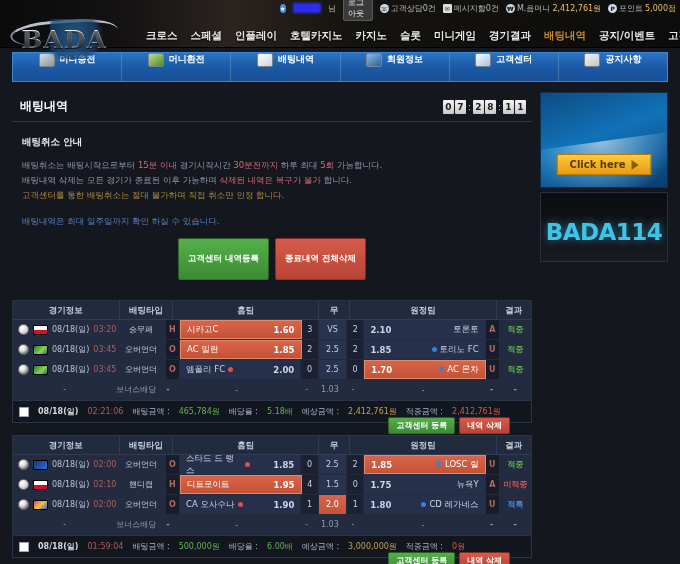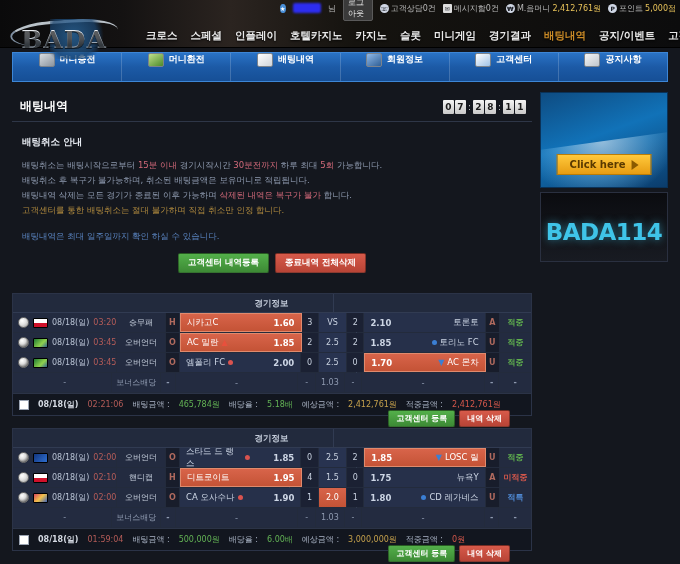--- a/index.html
+++ b/index.html
@@ -130,33 +130,33 @@
   
   .notice { padding: 14px 10px 8px 10px; }
   .notice h3 { font-size: 9.5px; color: #e7ebf2; margin-bottom: 9px; font-weight: bold; }
   .notice p { font-size: 8.5px; line-height: 15px; color: #8f9bb0; }
   .notice p.gold { color: #b08a3e; }
   .notice p.blue { color: #5a84c0; margin-top: 11px; }
   .hl-pink { color: #d36a7a; }
 
   .btn-row { display: flex; justify-content: center; gap: 6px; margin-top: 9px; }
   .btn {
-    font-size: 8.5px; padding: 3px 9px; border-radius: 2px; cursor: pointer;
+    font-size: 8.5px; padding: 14px 9px; border-radius: 2px; cursor: pointer;
     border: 1px solid rgba(0,0,0,.35); color: #fff; font-weight: bold;
   }
   .btn-green { background: linear-gradient(180deg,#53b04a,#3d8a35); }
   .btn-red   { background: linear-gradient(180deg,#d75a4a,#b84436); }
   .btn-sm { font-size: 8px; padding: 2px 7px; }
 
   
   .bet-card { margin-top: 12px; background: #1b2030; border: 1px solid #2b3347; }
   .bt-head {
     display: flex; background: #222a3d; border-bottom: 1px solid #313b52;
     height: 19px; align-items: center;
-    font-size: 8.5px; font-weight: bold; color: #c3cbd9; flex-direction: column;
+    font-size: 8.5px; font-weight: bold; color: #c3cbd9;
   }
   .bt-head > div { text-align: center; border-right: 1px solid #313b52; line-height: 19px; }
   .bt-head > div:last-child { border-right: none; }
 
   .c-info { width: 124px; }
   .c-type { width: 62px; }
   .c-home { width: 170px; }
   .c-draw { width: 36px; }
   .c-away { width: 170px; }
   .c-res  { width: 40px; }
@@ -362,21 +362,20 @@
           <div class="clk-d">1</div>
           <div class="clk-d">1</div>
         </div>
     </div>
 
     <div class="notice">
       <h3>배팅취소 안내</h3>
       <p>
         <span>배팅취소는 배팅시작으로부터 </span><span class="hl-pink">15분 이내</span><span> 경기시작시간 </span><span class="hl-pink">30분전까지</span><span> 하루 최대 </span><span class="hl-pink">5회</span><span> 가능합니다.</span>
       </p>
-      <p>배팅취소 후 복구가 불가능하며, 취소된 배팅금액은 보유머니로 적립됩니다.</p>
       <p>
         <span>배팅내역 삭제는 모든 경기가 종료된 이후 가능하며 </span><span class="hl-pink">삭제된 내역은 복구가 불가</span><span> 합니다.</span>
       </p>
       <p class="gold">고객센터를 통한 배팅취소는 절대 불가하며 직접 취소만 인정 합니다.</p>
       <p class="blue">배팅내역은 최대 일주일까지 확인 하실 수 있습니다.</p>
 
       <div class="btn-row">
         <div class="btn btn-green">고객센터 내역등록</div>
         <div class="btn btn-red">종료내역 전체삭제</div>
       </div>

